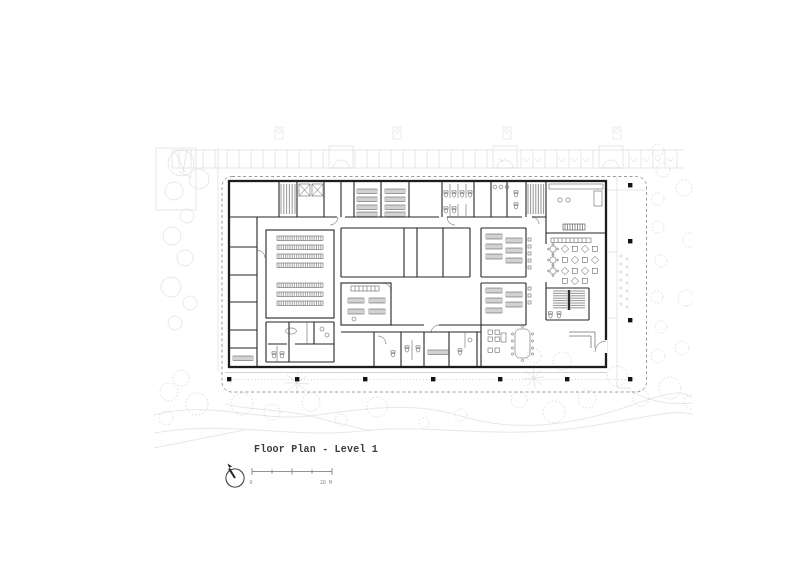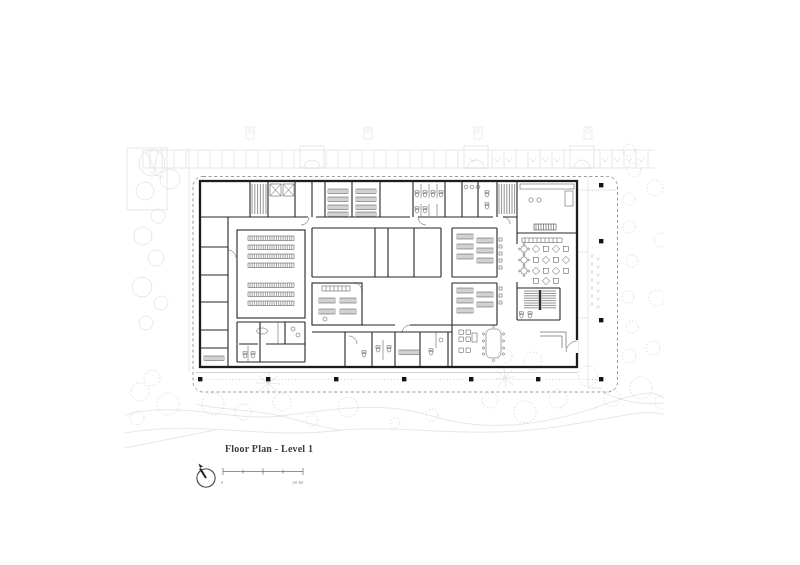--- a/index.html
+++ b/index.html
@@ -1,17 +1,17 @@
 <!DOCTYPE html>
 <html><head>
 <meta charset="utf-8">
 <style>
   html,body{margin:0;padding:0;background:#fff;}
   #sheet{position:relative;width:664px;height:565px;background:#ffffff;overflow:hidden;
-         font-family:Liberation Serif, serif;}
+         font-family:Liberation Mono, monospace;margin-left:29px;}
   svg{position:absolute;left:0;top:0;}
   
   .wall  {stroke:#262626;stroke-width:1.1;fill:none;stroke-linecap:butt;}
   .wall2 {stroke:#1c1c1c;stroke-width:2.3;fill:none;}
   .fix   {stroke:#5a5a5a;stroke-width:.55;fill:none;}
   .fixd  {stroke:#3a3a3a;stroke-width:.55;fill:none;}
   .dark  {fill:#2e2e2e;stroke:none;}
   .dash  {stroke:#8f8f8f;stroke-width:.9;fill:none;stroke-dasharray:3 2.6;}
   .dots  {stroke:#c0c0c0;stroke-width:.8;fill:none;stroke-dasharray:.9 2.4;}
   .plaza {stroke:#b5b5b5;stroke-width:.6;fill:none;}

